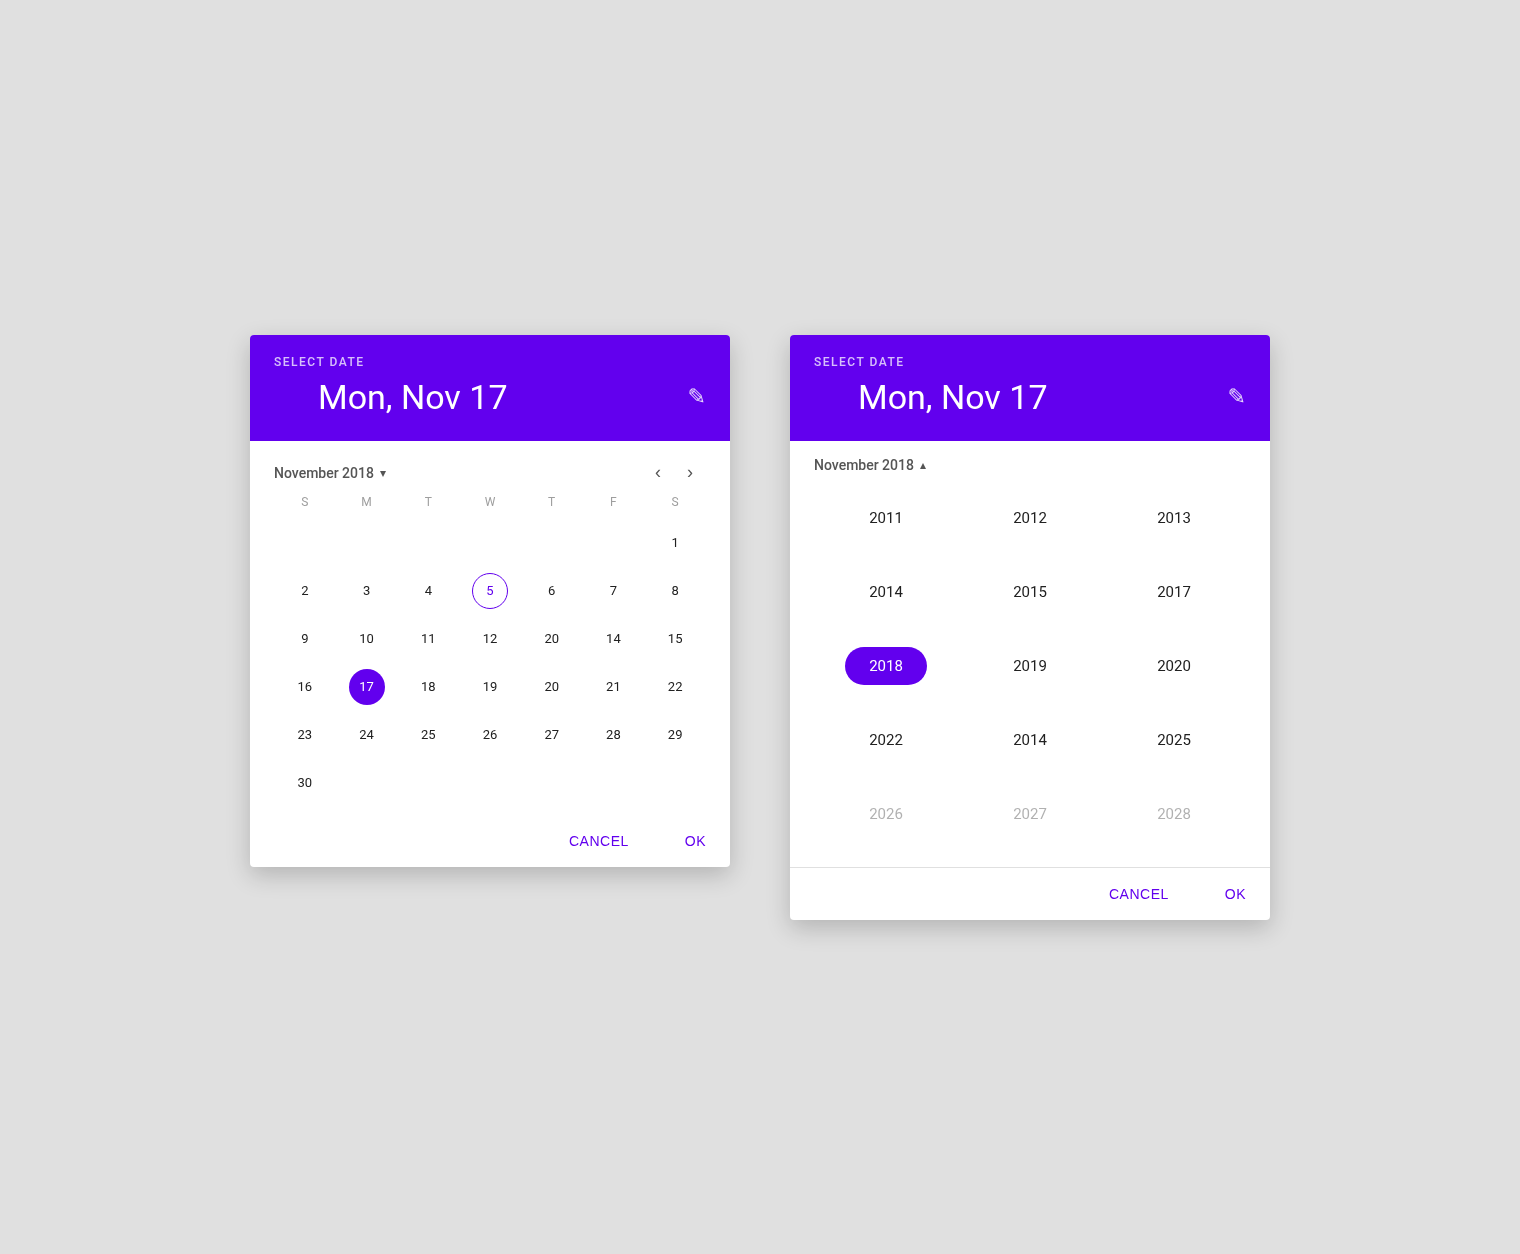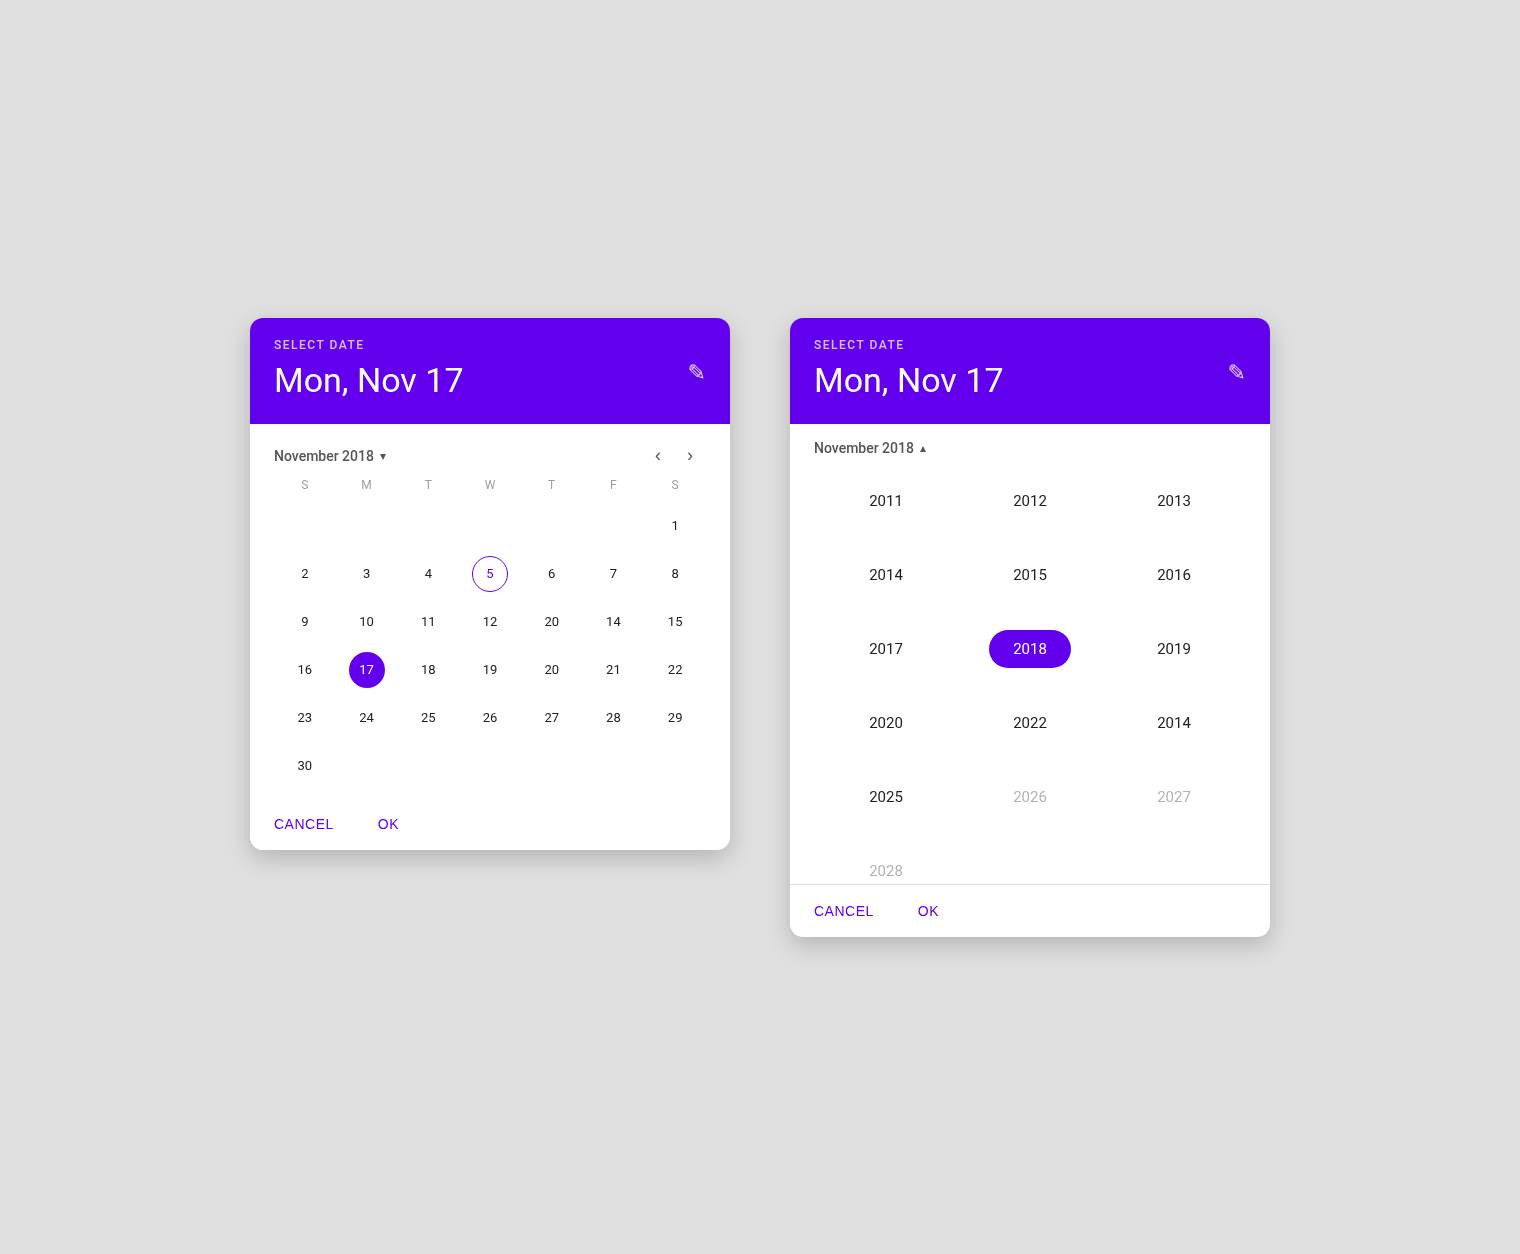--- a/index.html
+++ b/index.html
@@ -12,40 +12,42 @@
       font-family: Roboto, Arial, sans-serif;
     }
     .page-container {
       display: flex;
       gap: 60px;
       padding: 60px;
       align-items: flex-start;
     }
     .dialog {
       background: #fff;
-      border-radius: 13px;
+      border-radius: 4px;
       box-shadow: 0 8px 24px rgba(0,0,0,0.2);
       width: 480px;
       overflow: hidden;
     }
     .dialog-header {
       background: #6200ee;
       padding: 20px 24px 24px;
     }
     .select-date-label {
       color: rgba(255,255,255,0.75);
       font-size: 12px;
       font-weight: 500;
       letter-spacing: 1.5px;
       text-transform: uppercase;
       margin-bottom: 8px;
     }
     .dialog-header-row {
       display: flex;
+      align-items: center;
       justify-content: space-between;
+      margin-left: 44px;
     }
     .selected-date-text {
       color: #fff;
       font-size: 34px;
       font-weight: 400;
     }
     .edit-icon {
       color: rgba(255,255,255,0.85);
       font-size: 22px;
       cursor: pointer;
@@ -123,22 +125,23 @@
       border: 1.5px solid #6200ee;
       color: #6200ee;
     }
     .day-number.selected {
       background: #6200ee;
       color: #fff;
     }
     .day-number.empty { cursor: default; }
     .dialog-footer {
       display: flex;
+      justify-content: flex-end;
       padding: 8px 8px 8px;
-      gap: 12px;
+      gap: 24px;
     }
     .footer-btn {
       background: none;
       border: none;
       cursor: pointer;
       font-size: 14px;
       font-weight: 500;
       color: #6200ee;
       padding: 10px 16px;
       letter-spacing: 0.5px;
@@ -371,23 +374,20 @@
           <div class="year-cell">
             <div class="year-number">2013</div>
           </div>
           <div class="year-cell">
             <div class="year-number">2014</div>
           </div>
           <div class="year-cell">
             <div class="year-number">2015</div>
           </div>
           <div class="year-cell">
-            <div class="year-number">2016</div>
-          </div>
-          <div class="year-cell">
             <div class="year-number">2017</div>
           </div>
           <div class="year-cell">
             <div class="year-number selected">2018</div>
           </div>
           <div class="year-cell">
             <div class="year-number">2019</div>
           </div>
           <div class="year-cell">
             <div class="year-number">2020</div>

